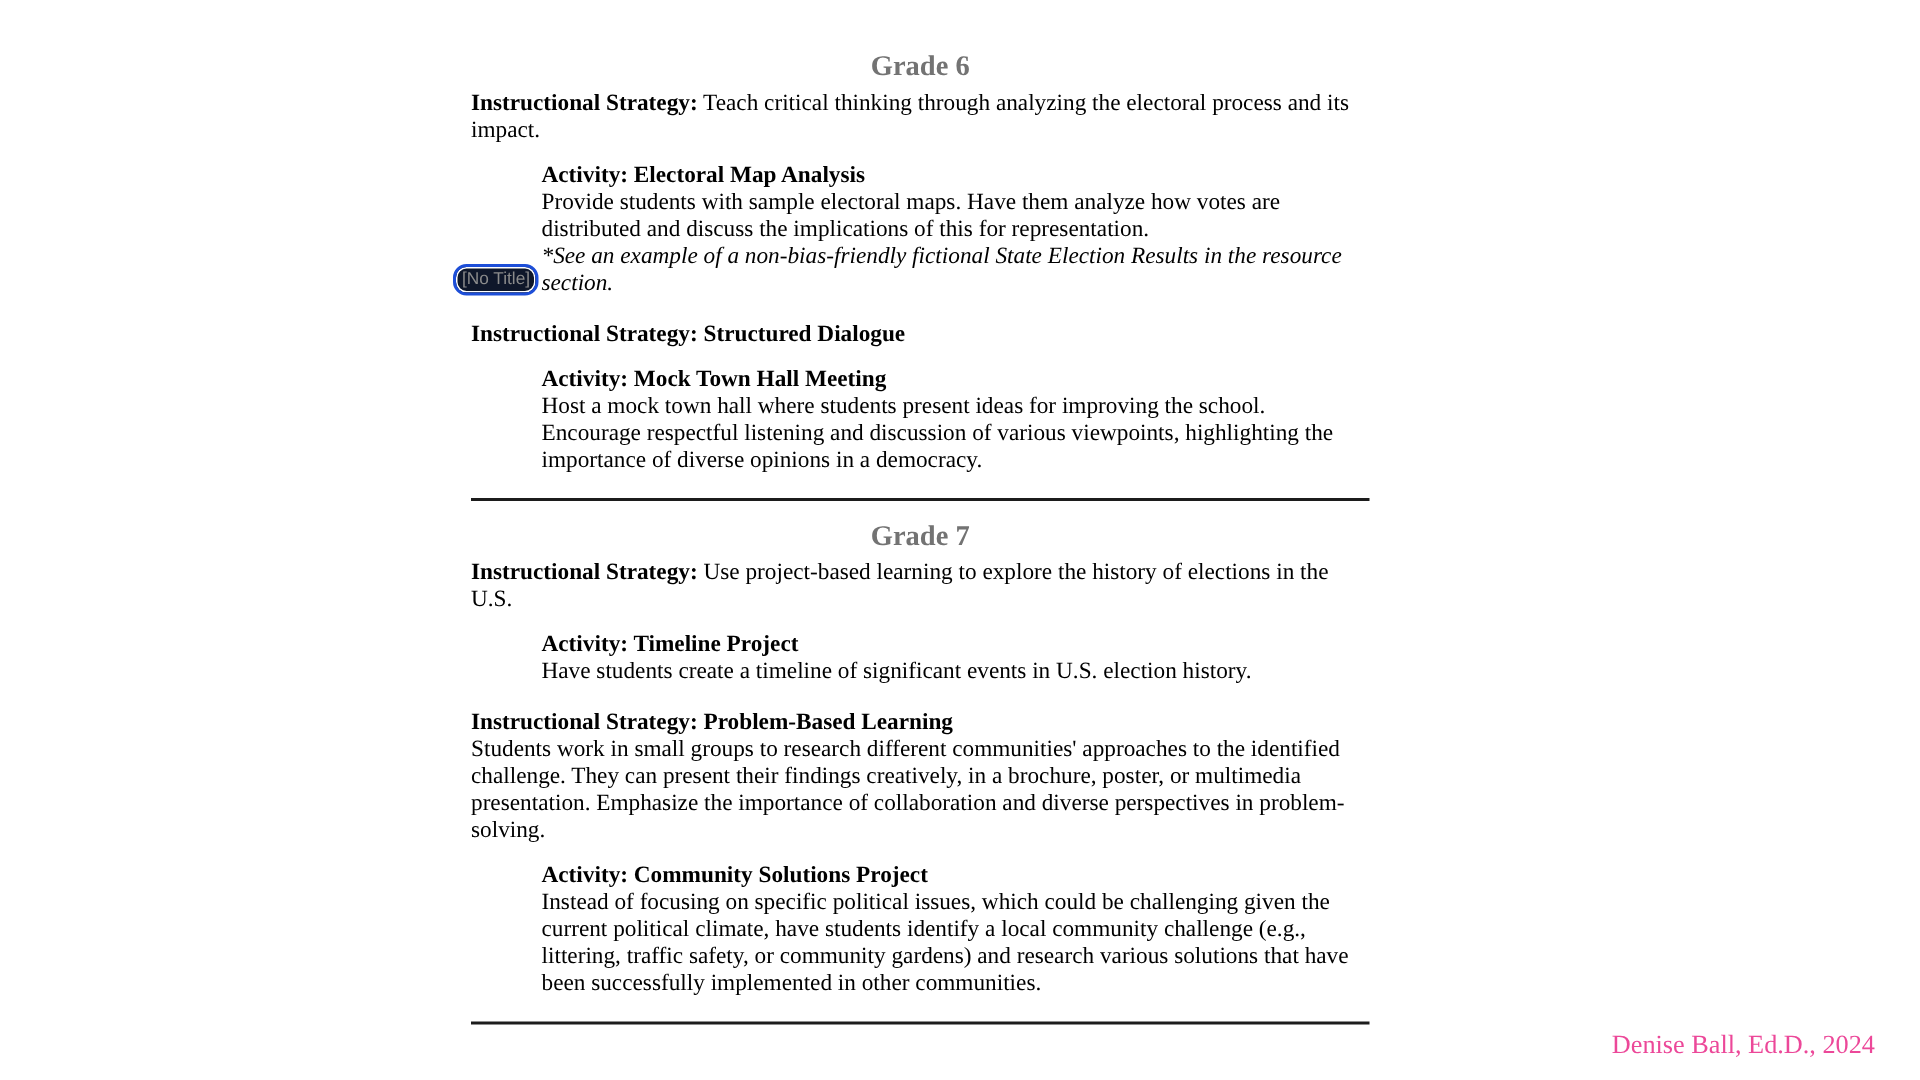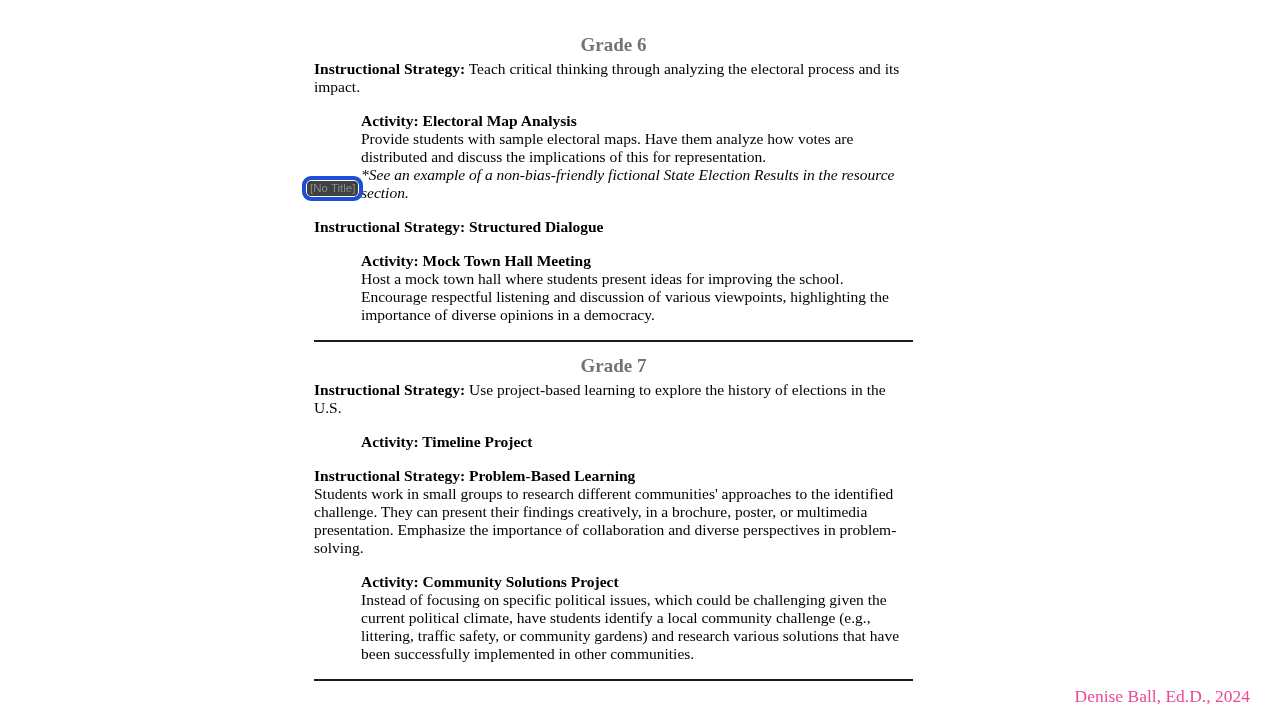--- a/index.html
+++ b/index.html
@@ -28,21 +28,21 @@
     color: #737373;
     text-align: center;
     margin: 0 0 4px 0;
   }
   .para {
     font-size: 15.5px;
     line-height: 18px;
     margin: 0 0 12px 0;
   }
   .activity {
-    margin: 16px 0 16px 47px;
+    margin: 0 0 16px 47px;
     font-size: 15.5px;
     line-height: 18px;
   }
   .activity p {
     margin: 0;
   }
   .b {
     font-weight: bold;
   }
   .i {
@@ -58,22 +58,22 @@
     margin-top: 10px;
     margin-bottom: 0;
   }
   .no-title-badge {
     position: absolute;
     left: 302px;
     top: 176px;
     font-family: "Liberation Sans", sans-serif;
     font-size: 11.5px;
     color: #8b8b8b;
-    background: #404040;
-    border: 4px solid #1d4ed8;
+    background: #0f172a;
+    border: 2px solid #1d4ed8;
     border-radius: 9px;
     padding: 2px 4px 3px 4px;
     box-shadow: 0 0 0 1px #ffffff inset;
     white-space: nowrap;
   }
   .credit {
     position: absolute;
     right: 30px;
     top: 686px;
     font-size: 17.5px;
@@ -107,20 +107,21 @@
 
   <hr class="rule">
 
   <section>
     <h2 class="grade-heading">Grade 7</h2>
 
     <p class="para"><span class="b">Instructional Strategy:</span> <span>Use project-based learning to explore the history of elections in the U.S.</span></p>
 
     <div class="activity">
       <p class="b">Activity: Timeline Project</p>
+      <p>Have students create a timeline of significant events in U.S. election history.</p>
     </div>
 
     <p class="para"><span class="b">Instructional Strategy: Problem-Based Learning</span><br><span>Students work in small groups to research different communities' approaches to the identified challenge. They can present their findings creatively, in a brochure, poster, or multimedia presentation. Emphasize the importance of collaboration and diverse perspectives in problem-solving.</span></p>
 
     <div class="activity">
       <p class="b">Activity: Community Solutions Project</p>
       <p>Instead of focusing on specific political issues, which could be challenging given the current political climate, have students identify a local community challenge (e.g., littering, traffic safety, or community gardens) and research various solutions that have been successfully implemented in other communities.</p>
     </div>
   </section>
 

